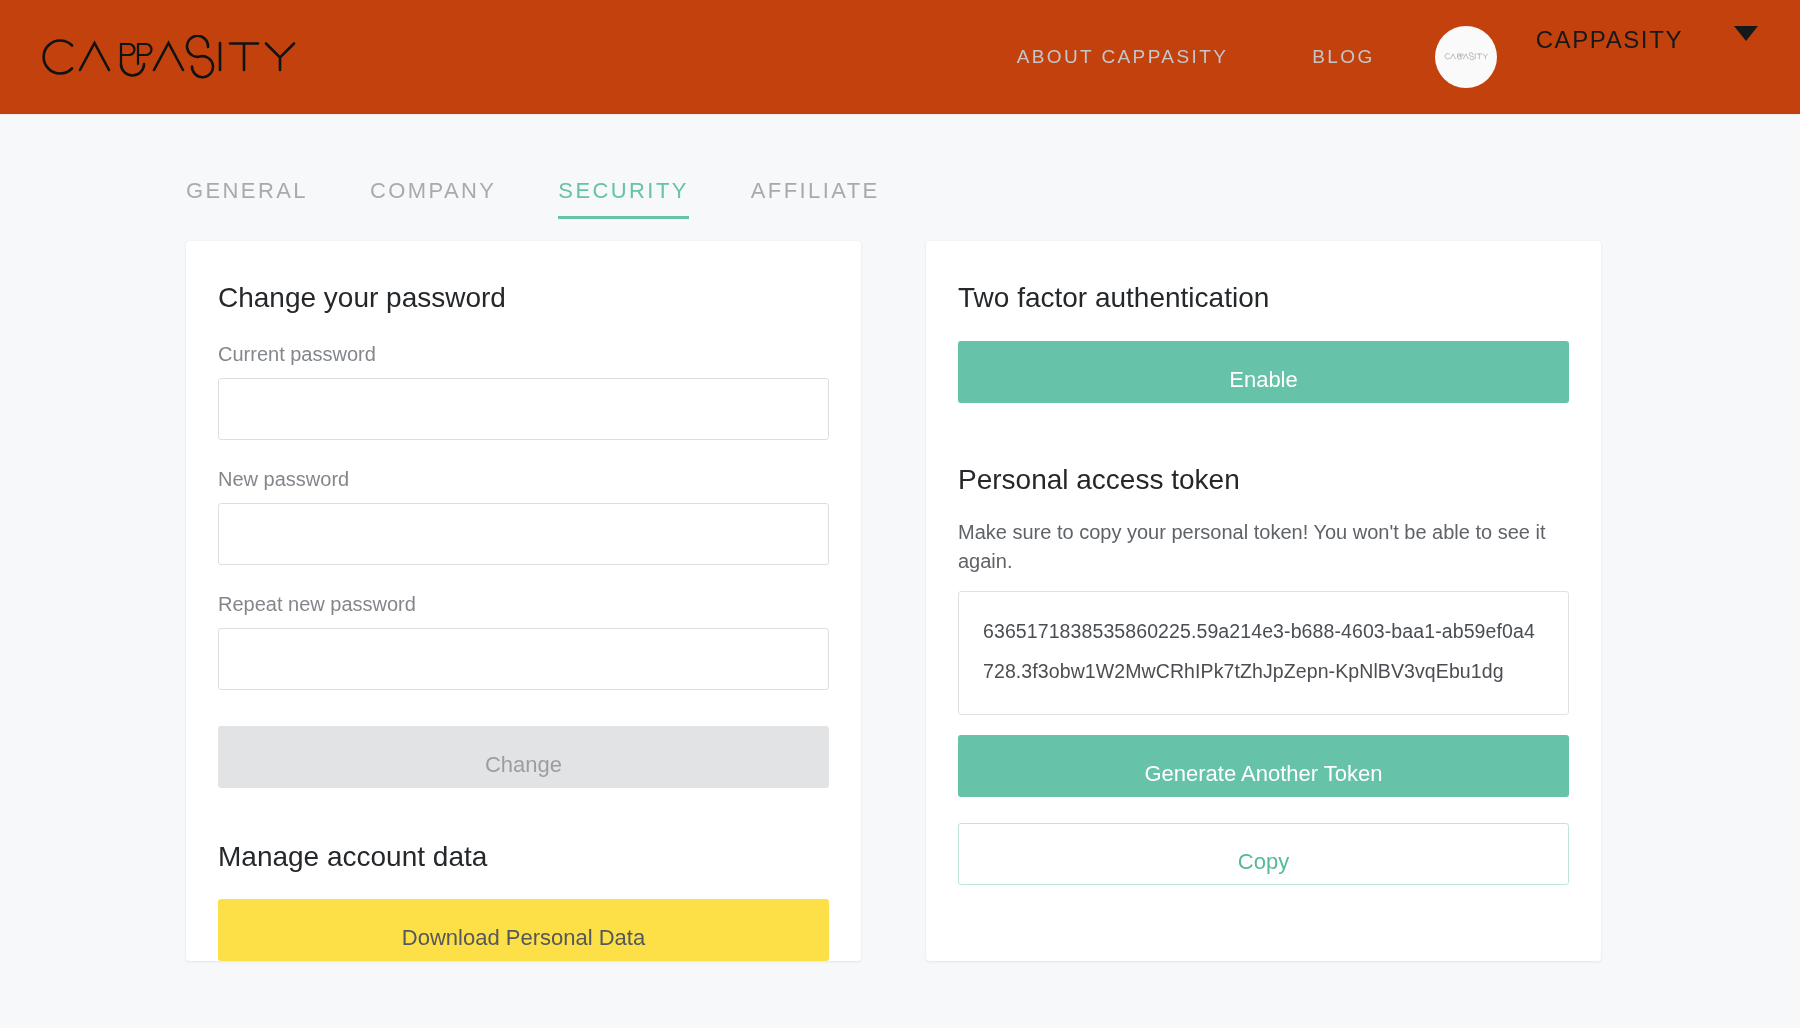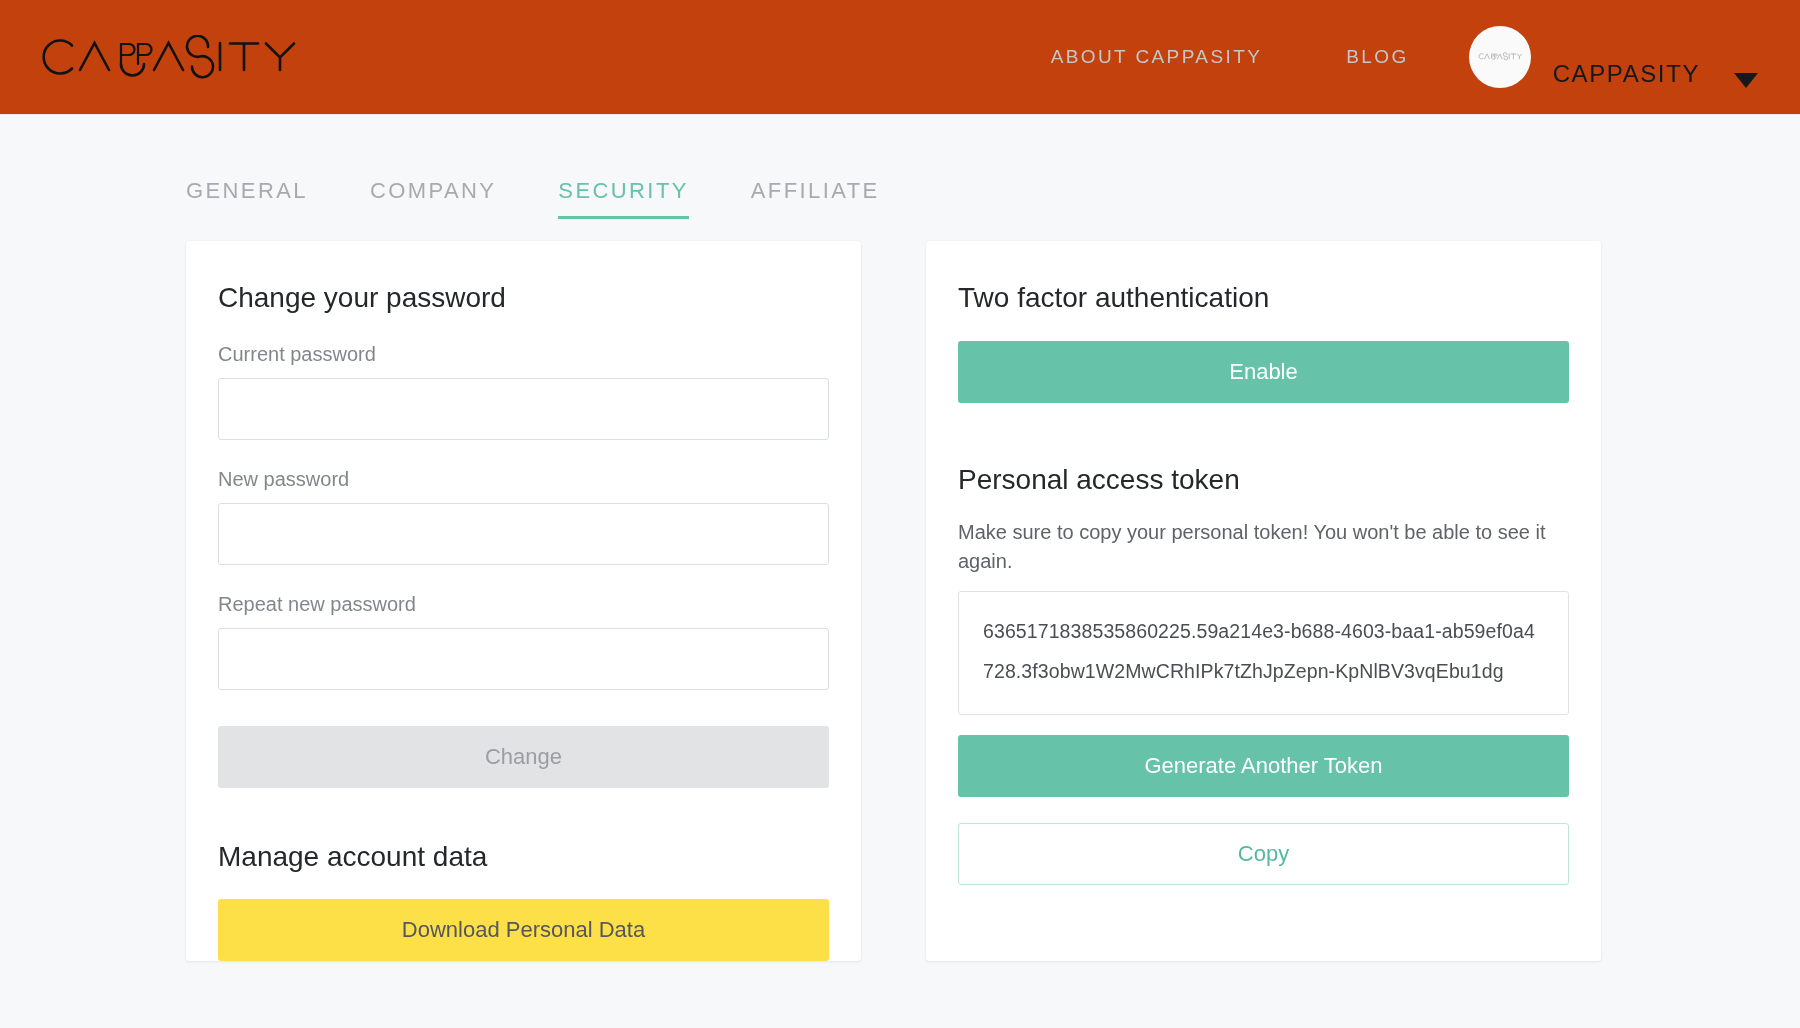--- a/index.html
+++ b/index.html
@@ -52,22 +52,22 @@
     color: #c4c6c9;
     text-decoration: none;
     font-weight: 400;
     padding: 0 42px;
     white-space: nowrap;
     cursor: pointer;
   }
 
   .account-menu {
     display: flex;
-    align-items: flex-end;
-    gap: 0;
+    align-items: flex-start;
+    gap: 17px;
     cursor: pointer;
     padding-left: 18px;
   }
 
   .avatar {
     width: 62px;
     height: 62px;
     border-radius: 50%;
     background: #fafafb;
     display: flex;
@@ -167,21 +167,21 @@
     width: 100%;
     height: 62px;
     border: 1px solid transparent;
     border-radius: 3px;
     font-size: 22px;
     font-family: inherit;
     font-weight: 400;
     cursor: pointer;
     line-height: 60px;
     text-align: center;
-    padding: 0;
+    padding: 8px;
   }
   .btn-disabled {
     background: #e2e3e5;
     color: #9a9ea2;
     cursor: default;
   }
   .btn-soft {
     background: #fde047;
     color: #54585c;
   }

